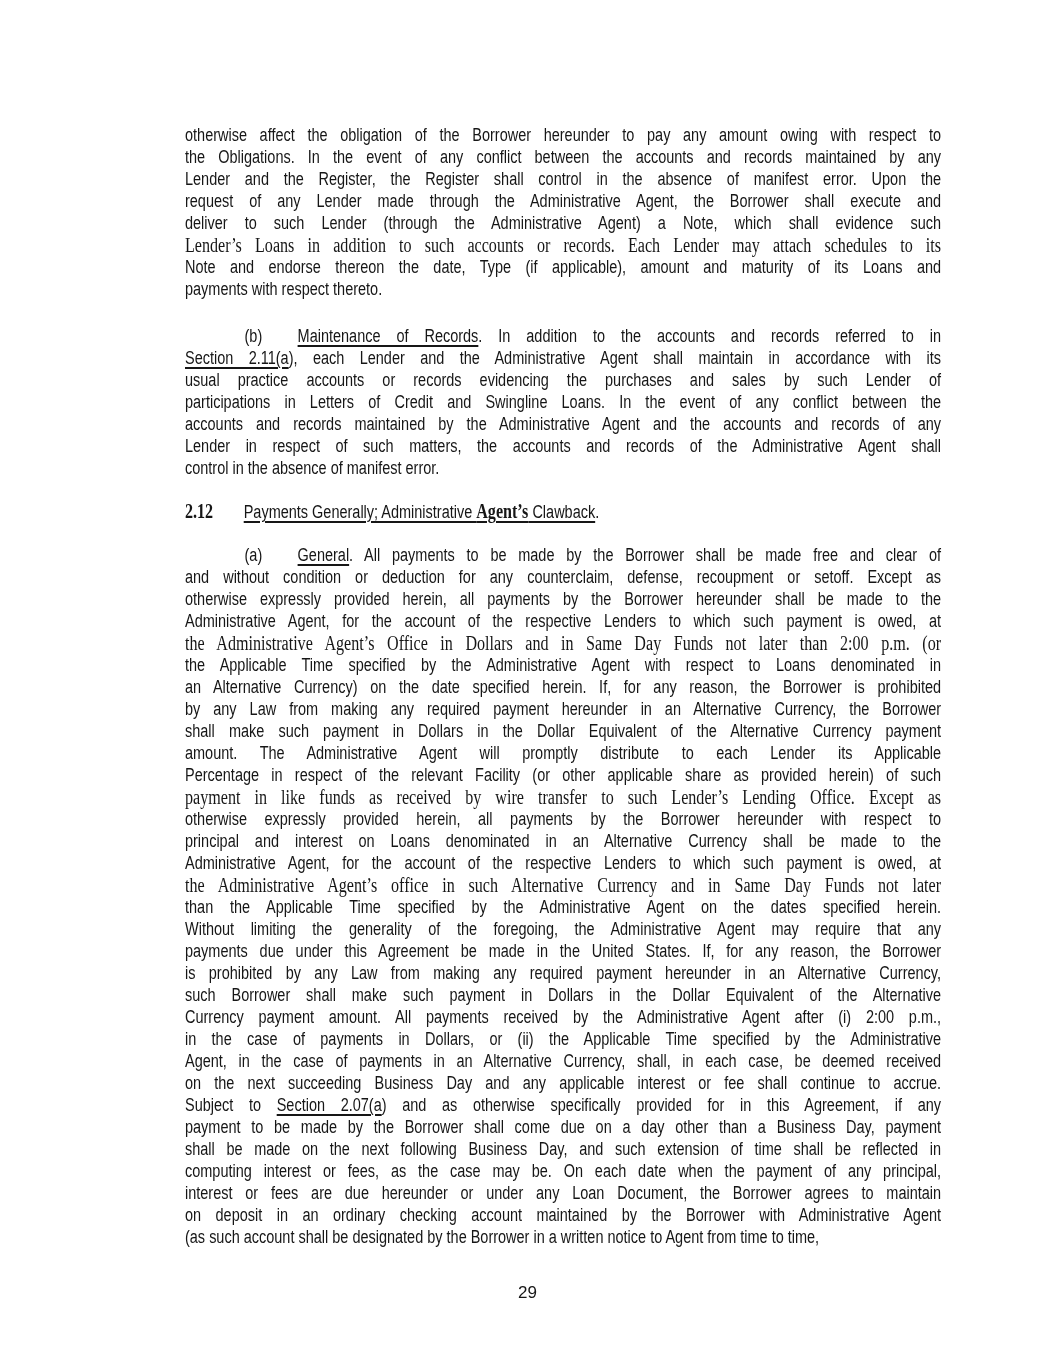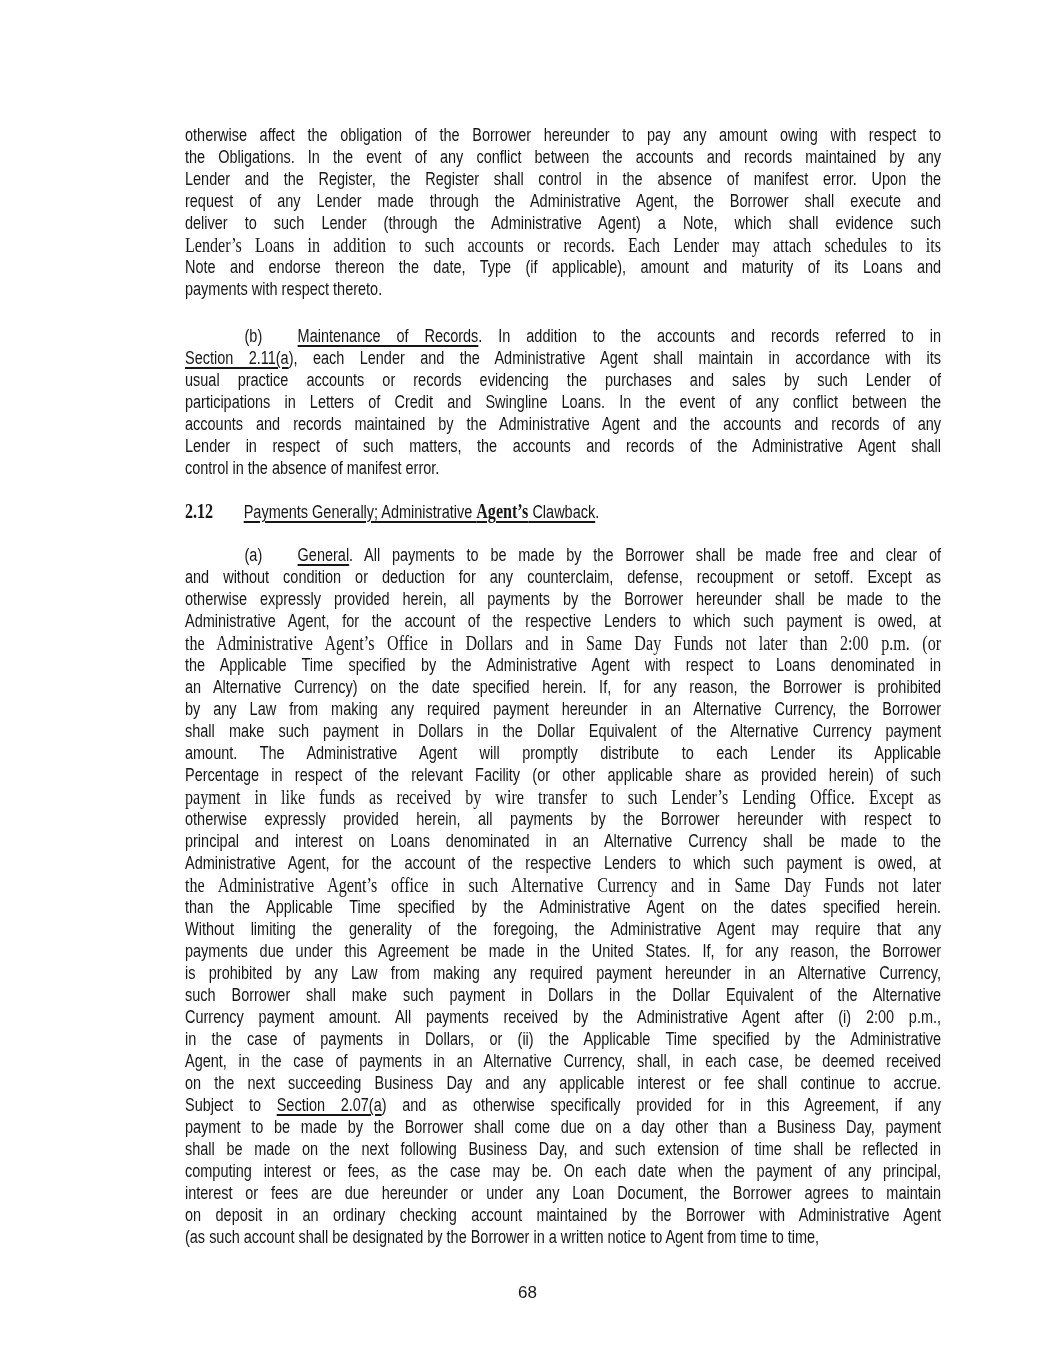--- a/index.html
+++ b/index.html
@@ -104,13 +104,13 @@
       <div class="line"><span>Subject to </span><span class="u">Section 2.07(a</span><span>) and as otherwise specifically provided for in this Agreement, if any</span></div>
       <div class="line"><span>payment to be made by the Borrower shall come due on a day other than a Business Day, payment</span></div>
       <div class="line"><span>shall be made on the next following Business Day, and such extension of time shall be reflected in</span></div>
       <div class="line"><span>computing interest or fees, as the case may be. On each date when the payment of any principal,</span></div>
       <div class="line"><span>interest or fees are due hereunder or under any Loan Document, the Borrower agrees to maintain</span></div>
       <div class="line"><span>on deposit in an ordinary checking account maintained by the Borrower with Administrative Agent</span></div>
       <div class="line last"><span>(as such account shall be designated by the Borrower in a written notice to Agent from time to time,</span></div>
     </div>
   </div>
 
-<div class="pagenum">68</div>
+<div class="pagenum">29</div>
 
 </body></html>

